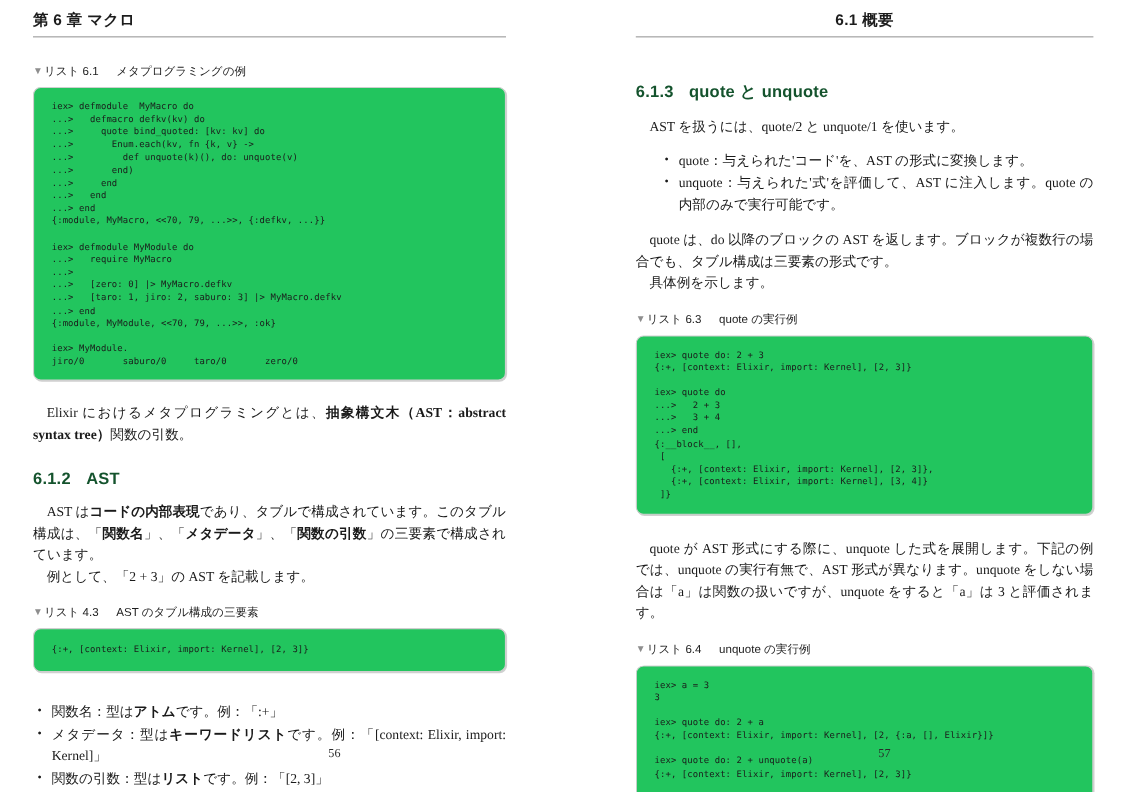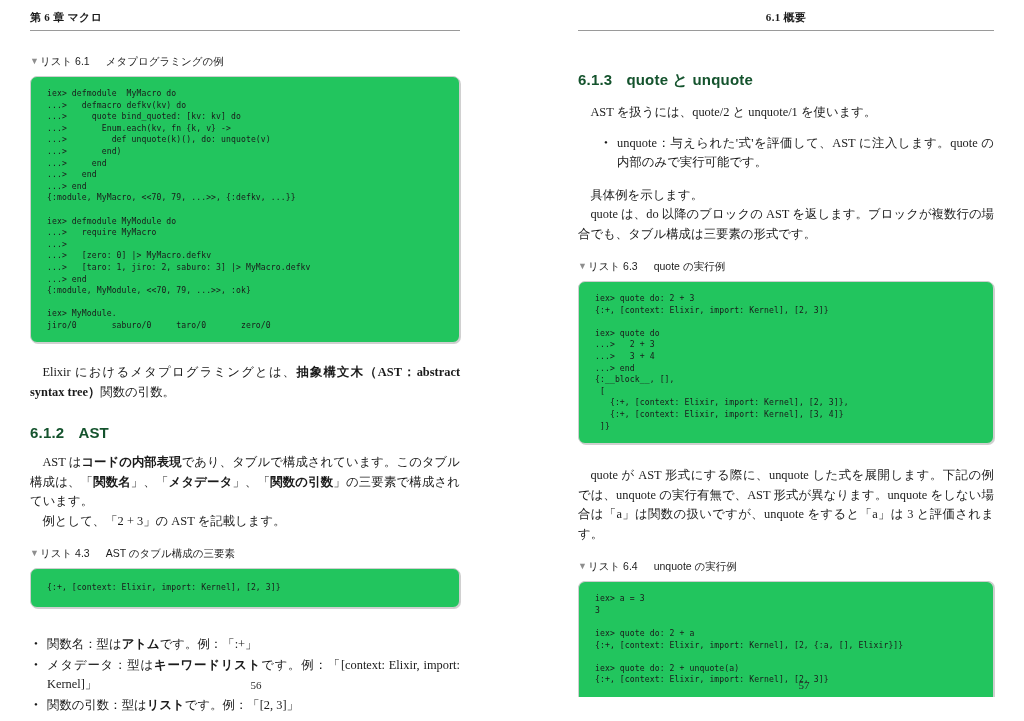--- a/index.html
+++ b/index.html
@@ -25,23 +25,23 @@
     width: 512px;
     height: 721px;
     box-sizing: border-box;
     overflow: hidden;
   }
   .page-left  { padding: 10px 52px 0 30px; }
   .page-right { padding: 10px 30px 0 66px; }
 
   
   .runhead {
-    font-family: Liberation Serif, serif;
+    font-family: Liberation Sans, sans-serif;
     font-weight: bold;
-    font-size: 11px;
+    font-size: 14px;
     letter-spacing: 0.3px;
     color: #1c1c1c;
     padding-bottom: 5px;
   }
   .runhead.right { text-align: center; }
   .runrule {
     border: 0;
     border-top: 1px solid #9a9a9a;
     margin: 0 0 24px 0;
     height: 0;
@@ -145,21 +145,21 @@
   .folio {
     position: absolute;
     bottom: 30px;
     width: 100%;
     left: 0;
     text-align: center;
     font-size: 11px;
     color: #2a2a2a;
     font-family: "Liberation Serif", serif;
   }
-  .page-left .folio  { padding-right: 22px; }
+  .page-left .folio  { padding-right: 22px; margin-left: 48px; }
   .page-right .folio { padding-left: 36px; }
 </style>
 </head>
 <body>
 
 <div class="spread">
 
   <div class="page page-left">
 
     <div class="runhead">第 6 章 マクロ</div>
@@ -241,27 +241,28 @@
 
     <h2 class="sect"><span class="num">6.1.3</span><span>quote と unquote</span></h2>
 
     <div style="height:13px"></div>
 
     <p class="body"><span>AST を扱うには、</span><span class="mono-it">quote/2</span><span> と </span><span class="mono-it">unquote/1</span><span> を使います。</span></p>
 
     <div style="height:11px"></div>
 
     <ul class="bullets" style="padding-left:22px">
+      <li>quote：与えられた'コード'を、AST の形式に変換します。</li>
       <li>unquote：与えられた'式'を評価して、AST に注入します。quote の内部のみで実行可能です。</li>
     </ul>
 
     <div style="height:12px"></div>
 
+    <p class="body">quote は、do 以降のブロックの AST を返します。ブロックが複数行の場合でも、タブル構成は三要素の形式です。</p>
     <p class="body">具体例を示します。</p>
-    <p class="body">quote は、do 以降のブロックの AST を返します。ブロックが複数行の場合でも、タブル構成は三要素の形式です。</p>
 
     <div style="height:16px"></div>
 
     <div class="listing-caption">
       <span class="caption-marker">▼</span>
       <span>リスト 6.3</span>
       <span class="caption-gap"></span>
       <span>quote の実行例</span>
     </div>
     <div class="codebox">

